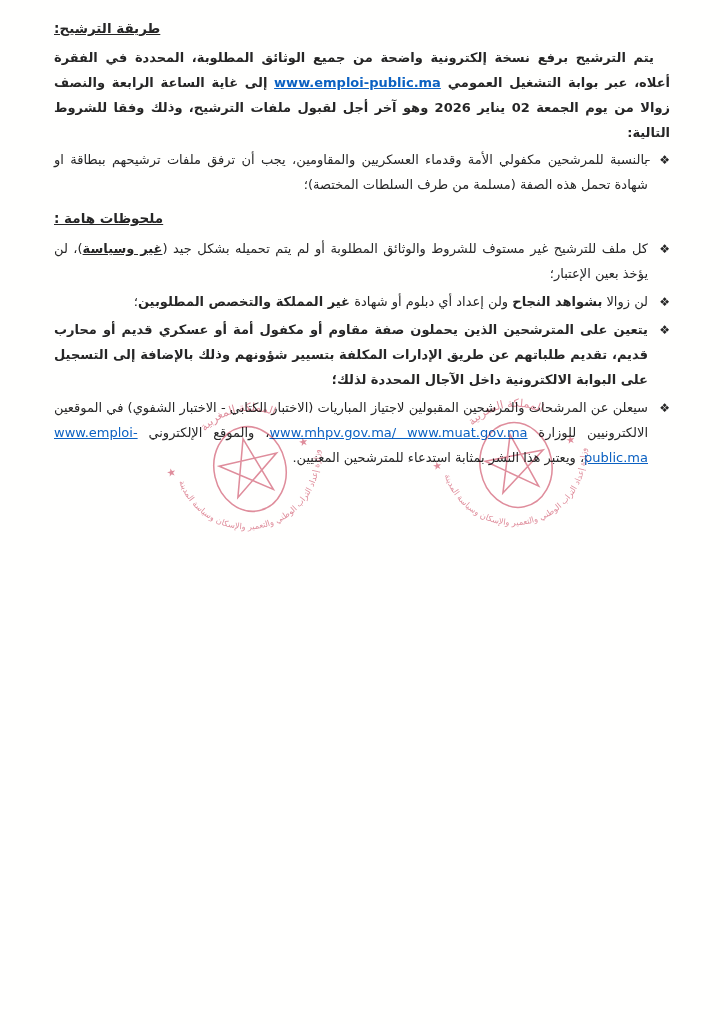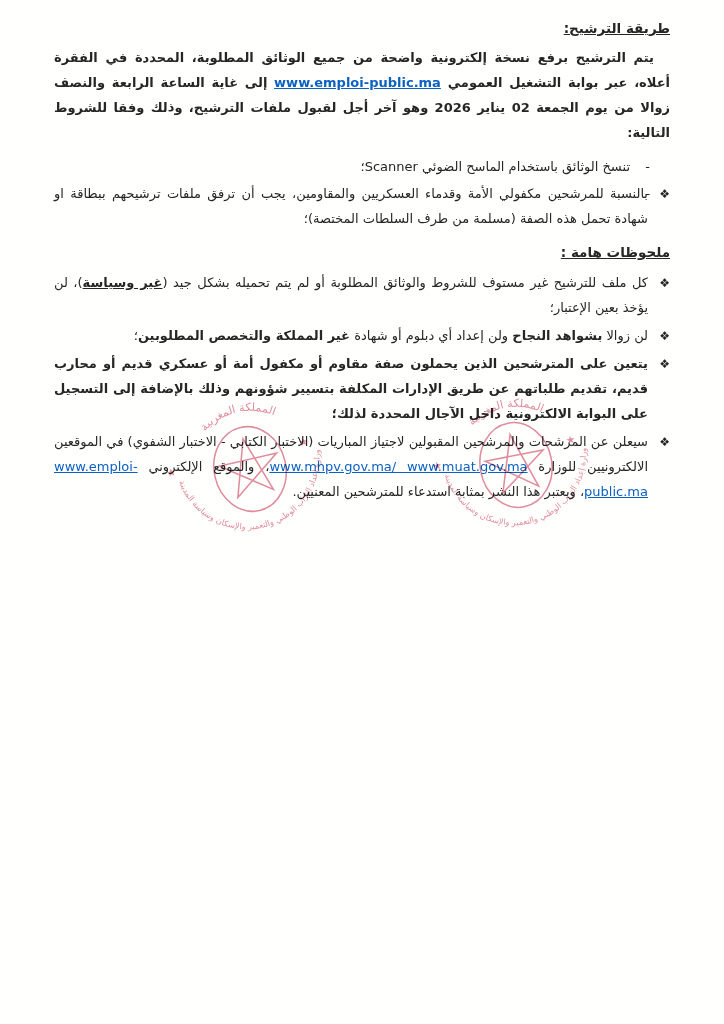--- a/index.html
+++ b/index.html
@@ -23,27 +23,27 @@
   }
   .doc-sections{
     font-size:13px;
     line-height:25px;
     text-align:justify;
   }
   .sec{margin-bottom:2px;}
   .heading{
     font-weight:700;
     text-decoration:underline;
-    text-align:right;
+    text-align:left;
     font-size:13.5px;
     margin-bottom:4px;
   }
   .heading.notes{margin-top:9px;margin-bottom:5px;}
   .para.bold{font-weight:700;}
-  .para{text-indent:16px;margin-bottom:9px;}
+  .para{text-indent:16px;margin-bottom:2px;}
   .dash-item{
     position:relative;
     padding-right:40px;
     margin-bottom:2px;
   }
   .dash-item .marker{
     position:absolute;
     right:20px;top:0;
     font-weight:400;
   }
@@ -78,21 +78,21 @@
   }
 </style>
 </head>
 <body>
 
 <div class="page">
 
   <div class="doc-sections">
       <div class="sec heading"><span>طريقة الترشيح:</span></div>
       <div class="sec para bold"><span>يتم الترشيح برفع نسخة إلكترونية واضحة من جميع الوثائق المطلوبة، المحددة في الفقرة أعلاه، عبر بوابة التشغيل العمومي </span><span class="s-link">www.emploi-public.ma</span><span> إلى غاية الساعة الرابعة والنصف زوالا من يوم الجمعة 02 يناير 2026 وهو آخر أجل لقبول ملفات الترشيح، وذلك وفقا للشروط التالية:</span></div>
-      <div class="sec dash-item"><span class="marker">-</span><span><span>تنسخ الوثائق باستخدام الماسح الضوئي Scanner؛</span></span></div>
+      <div class="sec dash-item"><span class="marker">-</span></div>
       <div class="sec dash-item"><span class="marker">-</span></div>
       <div class="sec dash-item"><span class="marker">-</span></div>
       <div class="sec diamond-item"><span class="marker">❖</span><span><span>بالنسبة للمرشحين مكفولي الأمة وقدماء العسكريين والمقاومين، يجب أن ترفق ملفات ترشيحهم ببطاقة او شهادة تحمل هذه الصفة (مسلمة من طرف السلطات المختصة)؛</span></span></div>
       <div class="sec heading notes"><span>ملحوظات هامة :</span></div>
       <div class="sec diamond-item"><span class="marker">❖</span><span><span>كل ملف للترشيح غير مستوف للشروط والوثائق المطلوبة أو لم يتم تحميله بشكل جيد (</span><span class="s-bu">غير وسياسة</span><span>)، لن يؤخذ بعين الإعتبار؛</span></span></div>
       <div class="sec diamond-item"><span class="marker">❖</span><span><span>لن زوالا </span><span class="s-b">بشواهد النجاح</span><span> ولن إعداد أي دبلوم أو شهادة </span><span class="s-b">غير المملكة والتخصص المطلوبين</span><span>؛</span></span></div>
       <div class="sec diamond-item bold"><span class="marker">❖</span><span><span>يتعين على المترشحين الذين يحملون صفة مقاوم أو مكفول أمة أو عسكري قديم أو محارب قديم، تقديم طلباتهم عن طريق الإدارات المكلفة بتسيير شؤونهم وذلك بالإضافة إلى التسجيل على البوابة الالكترونية داخل الآجال المحددة لذلك؛</span></span></div>
       <div class="sec diamond-item"><span class="marker">❖</span><span><span>سيعلن عن المرشحات والمرشحين المقبولين لاجتياز المباريات (الاختبار الكتابي - الاختبار الشفوي) في الموقعين الالكترونيين للوزارة </span><span class="s-link">www.mhpv.gov.ma/ www.muat.gov.ma</span><span>، والموقع الإلكتروني </span><span class="s-link">www.emploi-public.ma</span><span>، ويعتبر هذا النشر بمثابة استدعاء للمترشحين المعنيين.</span></span></div>
     </div>
 

